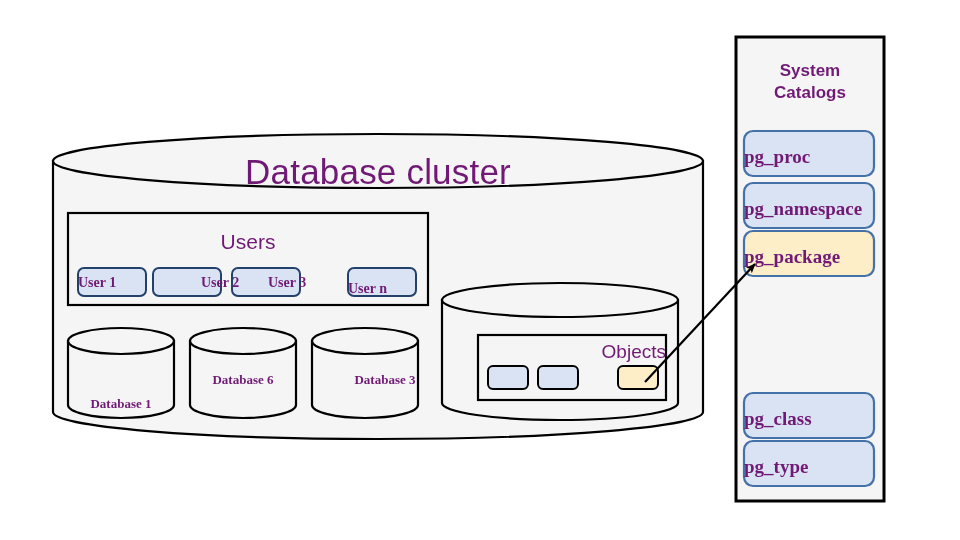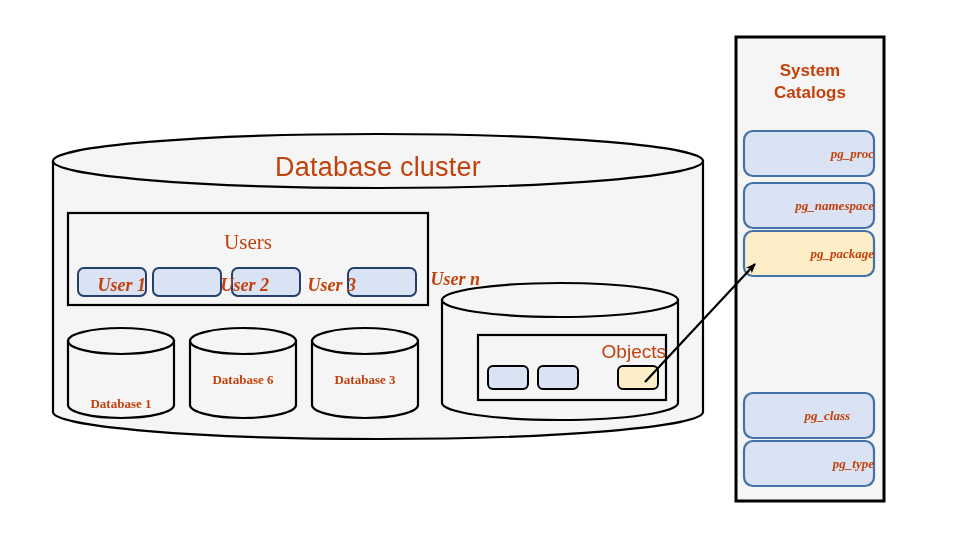--- a/index.html
+++ b/index.html
@@ -17,48 +17,46 @@
   #canvas {
     position: absolute;
     left: 0;
     top: 0;
     width: 960px;
     height: 540px;
   }
   .txt {
     position: absolute;
     white-space: nowrap;
-    color: #c2410c;
+    color: #701a75;
     pointer-events: none;
   }
   .sans { font-family: "Liberation Sans", sans-serif; }
   .serif { font-family: "Liberation Serif", serif; font-weight: bold; }
 
   
   #db-cluster-title {
     left: 53px;
     top: 152px;
     width: 650px;
     text-align: center;
-    font-size: 27px;
+    font-size: 35px;
     letter-spacing: 0.2px;
   }
   
   #users-title {
     left: 68px;
     top: 230px;
     width: 360px;
     text-align: center;
     font-size: 21px;
-    font-family: Liberation Serif, serif;
   }
   .user-label {
-    font-size: 18px;
-    text-align: right;
-    font-style: italic;
+    font-size: 14px;
+    text-align: left;
   }
   
   .db-label {
     font-size: 13px;
     text-align: center;
   }
   
   #objects-title {
     left: 478px;
     top: 341px;
@@ -71,23 +69,22 @@
     left: 744px;
     top: 60px;
     width: 132px;
     text-align: center;
     font-size: 17px;
     font-weight: bold;
     line-height: 22px;
     white-space: normal;
   }
   .cat-label {
-    font-size: 13px;
-    text-align: right;
-    font-style: italic;
+    font-size: 19px;
+    text-align: left;
   }
 </style>
 </head>
 <body>
 
 <svg id="canvas" viewBox="0 0 960 540" xmlns="http://www.w3.org/2000/svg">
 
   <defs>
     <marker id="arrowhead" markerWidth="10" markerHeight="8" refX="9" refY="4" orient="auto" markerUnits="userSpaceOnUse">
       <path d="M0,0 L10,4 L0,8 L2.4,4 Z" fill="#000000"></path>
@@ -143,25 +140,25 @@
   <line x1="645" y1="382" x2="755" y2="264" stroke="#000000" stroke-width="2.2" marker-end="url(#arrowhead)"></line>
 </svg>
 
 <div class="txt sans" id="db-cluster-title">Database cluster</div>
 
 <div class="txt sans" id="users-title">Users</div>
 
 <div class="txt serif user-label" style="left:78px; top:275px; width:68px;">User 1</div>
 <div class="txt serif user-label" style="left:153px; top:275px; width:68px;margin-left:48px;">User 2</div>
 <div class="txt serif user-label" style="left:232px; top:275px; width:88px;padding-left:36px;">User 3</div>
-<div class="txt serif user-label" style="left:348px; top:269px; width:84px;margin-left:48px;">User n</div>
+<div class="txt serif user-label" style="left:348px; top:281px; width:84px;">User n</div>
 
 <div class="txt serif db-label" style="left:68px; top:372px; width:106px;margin-top:24px;">Database 1</div>
 <div class="txt serif db-label" style="left:190px; top:372px; width:106px;">Database 6</div>
-<div class="txt serif db-label" style="left:312px; top:372px; width:106px;">Database 3</div>
+<div class="txt serif db-label" style="left:312px; top:372px; width:106px;padding-left:20px;">Database 3</div>
 
 <div class="txt sans" id="objects-title">Objects</div>
 
 <div class="txt sans" id="sys-cat-title"><span>System</span><br><span>Catalogs</span></div>
 
 <div class="txt serif cat-label" style="left:744px; top:146px; width:130px;">pg_proc</div>
 <div class="txt serif cat-label" style="left:744px; top:198px; width:130px;">pg_namespace</div>
 <div class="txt serif cat-label" style="left:744px; top:246px; width:130px;">pg_package</div>
 <div class="txt serif cat-label" style="left:744px; top:408px; width:106px;">pg_class</div>
 <div class="txt serif cat-label" style="left:744px; top:456px; width:130px;">pg_type</div>

